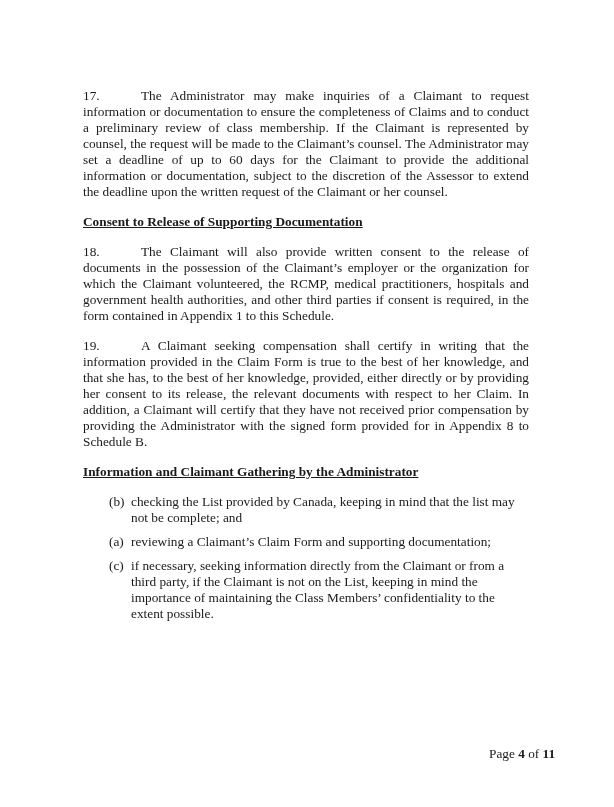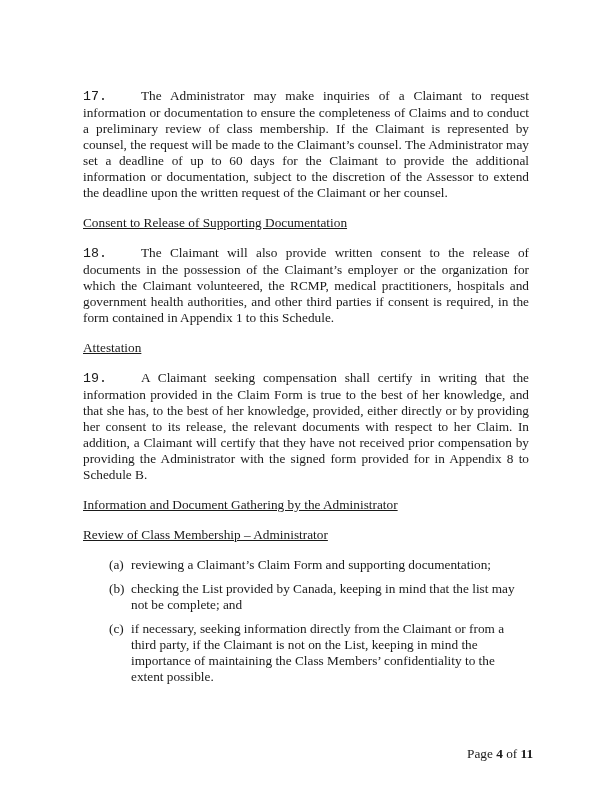--- a/index.html
+++ b/index.html
@@ -1,41 +1,39 @@
 <!DOCTYPE html>
 <html><head>
 <meta charset="utf-8">
 <style>
   html, body { margin: 0; padding: 0; background: #ffffff; }
   body { width: 614px; height: 807px; position: relative; overflow: hidden;
          font-family: "Liberation Serif", serif; color: #1a1a1a; }
   .page { position: absolute; left: 83px; top: 88px; width: 446px; font-size: 13.3px; line-height: 16px; }
   p { margin: 0 0 14px 0; text-align: justify; }
-  .num { display: inline-block; width: 58px; font-family: Liberation Mono, monospace; }
-  h2 { font-size: 13.3px; font-weight: normal; text-decoration: underline; margin: 0 0 14px 0; line-height: 16px; }
+  .num { display: inline-block; width: 58px; }
+  h2 { font-size: 13.3px; font-weight: bold; text-decoration: underline; margin: 0 0 14px 0; line-height: 16px; }
   .sub { margin: 0 0 8px 0; padding-left: 48px; text-indent: -22px; text-align: left; }
   .sub .lbl { display: inline-block; width: 22px; text-indent: 0; }
-  .footer { position: absolute; left: 467px; top: 746px; font-size: 13.3px; }
+  .footer { position: absolute; left: 489px; top: 746px; font-size: 13.3px; }
   .footer b { font-weight: bold; }
 </style>
 </head>
 <body>
 
 <div class="page">
   <p><span class="num">17.</span><span>The Administrator may make inquiries of a Claimant to request information or documentation to ensure the completeness of Claims and to conduct a preliminary review of class membership.  If the Claimant is represented by counsel, the request will be made to the Claimant’s counsel. The Administrator may set a deadline of up to 60 days for the Claimant to provide the additional information or documentation, subject to the discretion of the Assessor to extend the deadline upon the written request of the Claimant or her counsel.</span></p>
 
   <h2>Consent to Release of Supporting Documentation</h2>
   <p><span class="num">18.</span><span>The Claimant will also provide written consent to the release of documents in the possession of the Claimant’s employer or the organization for which the Claimant volunteered, the RCMP, medical practitioners, hospitals and government health authorities, and other third parties if consent is required, in the form contained in Appendix 1 to this Schedule.</span></p>
 
-  <h2>Attestation</h2>
   <p><span class="num">19.</span><span>A Claimant seeking compensation shall certify in writing that the information provided in the Claim Form is true to the best of her knowledge, and that she has, to the best of her knowledge, provided, either directly or by providing her consent to its release, the relevant documents with respect to her Claim. In addition, a Claimant will certify that they have not received prior compensation by providing the Administrator with the signed form provided for in Appendix 8 to Schedule B.</span></p>
 
-  <h2>Information and Document Gathering by the Administrator</h2>
+  <h2>Information and Claimant Gathering by the Administrator</h2>
 
-  <h2>Review of Class Membership – Administrator</h2>
 
+  <p class="sub"><span class="lbl">(b)</span><span>checking the List provided by Canada, keeping in mind that the list may not be complete; and</span></p>
   <p class="sub"><span class="lbl">(a)</span><span>reviewing a Claimant’s Claim Form and supporting documentation;</span></p>
-  <p class="sub"><span class="lbl">(b)</span><span>checking the List provided by Canada, keeping in mind that the list may not be complete; and</span></p>
   <p class="sub" style="margin-bottom:14px"><span class="lbl">(c)</span><span>if necessary, seeking information directly from the Claimant or from a third party, if the Claimant is not on the List, keeping in mind the importance of maintaining the Class Members’ confidentiality to the extent possible.</span></p>
 
 </div>
 
 <div class="footer"><span>Page </span><b>4</b><span> of </span><b>11</b></div>
 
 </body></html>

